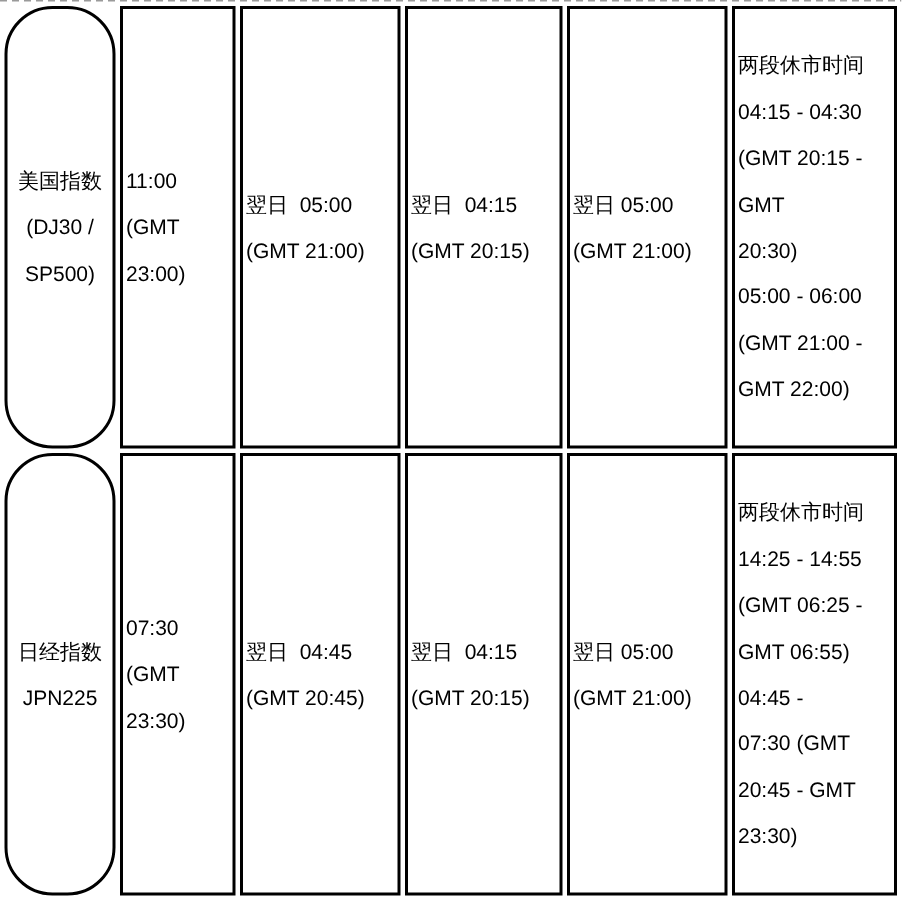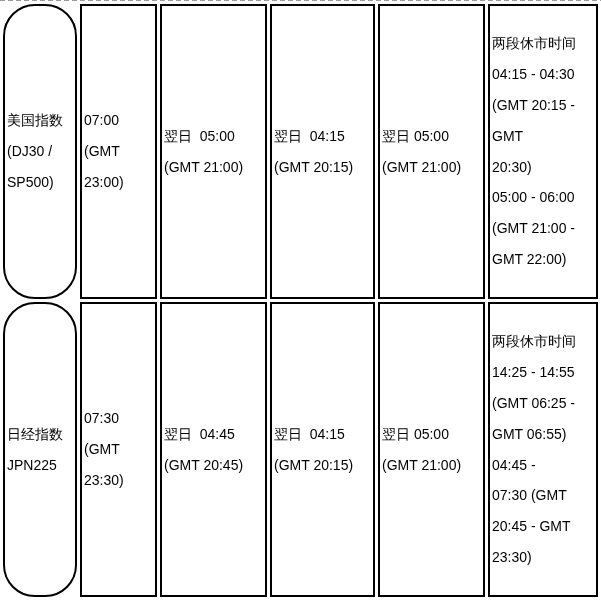--- a/index.html
+++ b/index.html
@@ -33,21 +33,21 @@
     box-sizing:border-box;
     border:2px solid var(--cell-border-color);
     vertical-align:middle;
     padding:0 2px;
     font-size:14px;
     line-height:2.2;
     white-space:pre-line;
     text-align:left;
     overflow:hidden;
   }
-  td.center{text-align:left;border-radius:32px;}
+  td.center{text-align:center;border-radius:32px;}
   tr.row{height:295px;}
 </style>
 </head>
 <body>
 
 <div class="page">
 
   <div class="boundary top"></div>
 
   <table class="trading-hours">
@@ -57,21 +57,21 @@
       <col style="width:107px">
       <col style="width:105px">
       <col style="width:107px">
       <col style="width:110px">
     </colgroup>
     <tbody>
       <tr class="row">
         <td class="center">美国指数
 (DJ30 /
 SP500)</td>
-        <td>07:00
+        <td>11:00
 (GMT
 23:00)</td>
         <td>翌日&nbsp; 05:00
 (GMT 21:00)</td>
         <td>翌日&nbsp; 04:15
 (GMT 20:15)</td>
         <td>翌日 05:00
 (GMT 21:00)</td>
         <td>两段休市时间
 04:15 - 04:30

